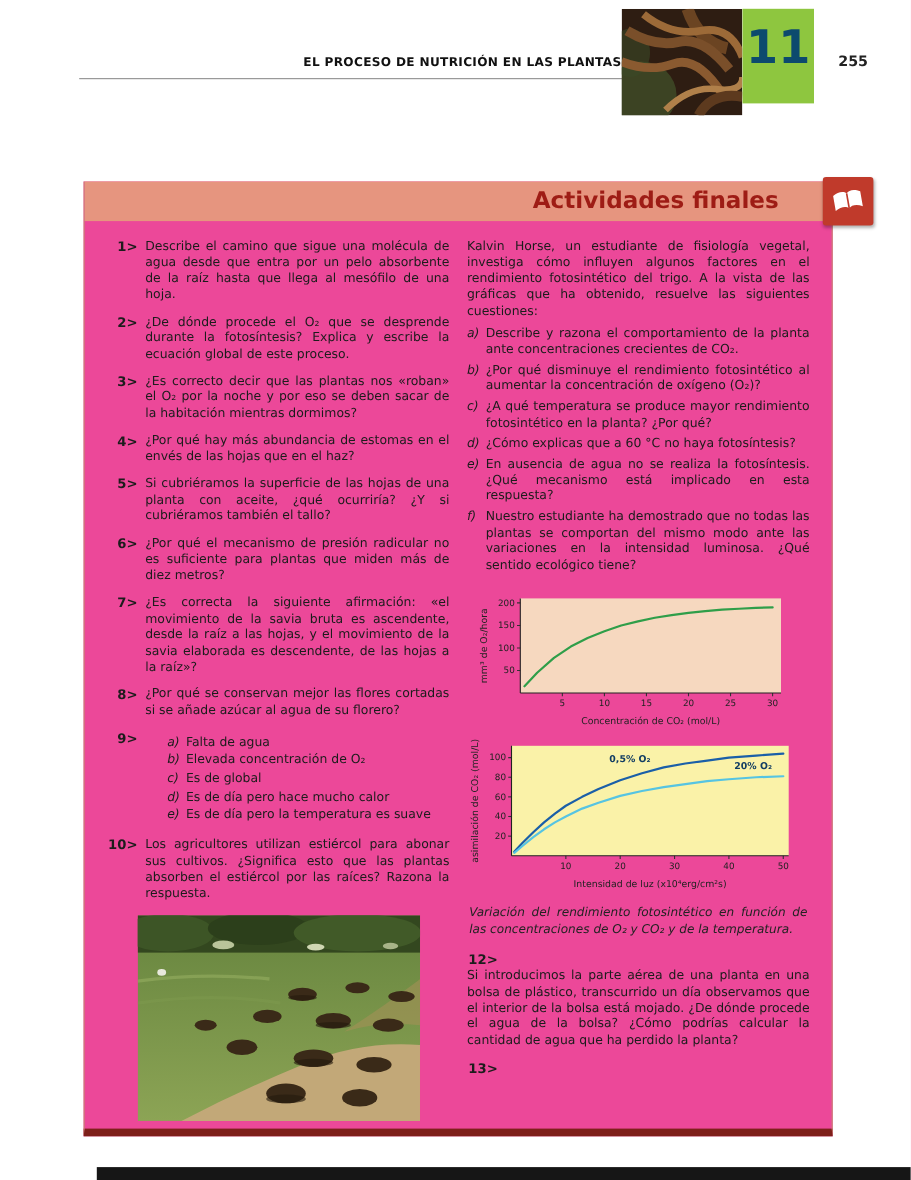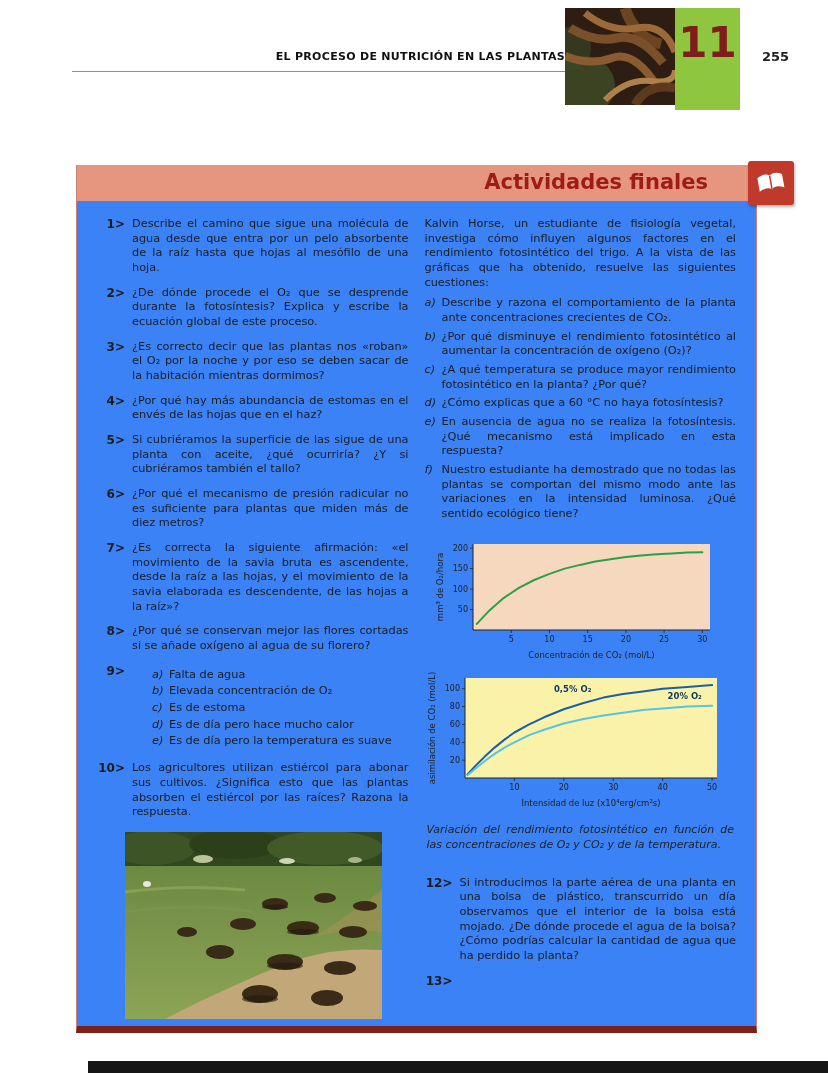--- a/index.html
+++ b/index.html
@@ -7,31 +7,31 @@
   body { width:828px; height:1073px; position:relative; overflow:hidden;
          font-family:"DejaVu Sans", sans-serif; color:#1c1c1c; }
 
   
   .chapter-title { position:absolute; top:50px; right:263px; font-size:11px;
                    font-weight:bold; letter-spacing:.3px; color:#111;margin-left:40px; }
   .header-rule { position:absolute; left:72px; top:71px; width:494px; height:1px;
                  background:#8e8e8e; }
   .roots-photo { position:absolute; left:565px; top:8px; width:110px; height:97px;
                  overflow:hidden; }
-  .chapter-box { position:absolute; left:675px; top:8px; width:65px; height:102px;
-                 background:#8ec63f; color:#7f1d1d; text-align:center; }
+  .chapter-box { position:absolute; left:675px; top:8px; width:65px; height:86px;
+                 background:#8ec63f; color:#0c4a6e; text-align:center; }
   .chapter-box .num { font-size:42px; font-weight:bold; line-height:1;
                       padding-top:14px; display:block; }
   .page-number { position:absolute; left:762px; top:49px; font-size:13px;
                  font-weight:700; color:#222; }
 
   
   .main-box { position:absolute; left:76px; top:165px; width:681px; height:868px;
               border-left:1px solid #c98275; border-right:1px solid #c98275;
-              border-bottom:7px solid #7e201a; background:#3b82f6; }
+              border-bottom:7px solid #7e201a; background:#ec4899; }
   .banner { position:relative; height:36px; background:#e6957f; }
   .banner-title { position:absolute; right:48px; top:5px; font-size:21px;
                   font-weight:bold; color:#9e1c15; }
   .banner-icon { position:absolute; right:-38px; top:-4px; width:46px; height:44px;
                  background:#c03a2b; border-radius:3px; display:flex;
                  align-items:center; justify-content:center;
                  box-shadow:1px 2px 3px rgba(0,0,0,.3); }
   .banner-icon svg { transform:rotate(-10deg); }
 
   
@@ -48,21 +48,21 @@
   .sub2 .si { margin-bottom:4px; }
   .sl { width:17px; min-width:17px; font-style:italic; }
   .st { flex:1; text-align:justify; }
 
   .field-photo { margin:12px 0 0 28px; width:257px; height:187px; overflow:hidden; }
 
   .chart  { margin:10px 0 0 8px; }
   .chart2 { margin:4px 0 0 0; }
   .caption { margin:8px 2px 0 2px; font-style:italic; font-size:11px;
              line-height:1.35; color:#222; text-align:justify; }
-  .after-caption { margin-top:23px; }
+  .after-caption { margin-top:12px;flex-direction:column; }
 
   
   .footer-bar { position:absolute; left:88px; right:0; top:1061px; height:12px;
                 background:#161616; }
 </style>
 </head>
 <body>
 
 <div class="page">
 
@@ -99,66 +99,66 @@
         </svg>
       </div>
     </div>
 
     <div class="content">
 
       <div class="col">
 
         <div class="q">
           <span class="qn">1&gt;</span>
-          <div class="qt">Describe el camino que sigue una molécula de agua desde que entra por un pelo absorbente de la raíz hasta que hojas al mesófilo de una hoja.</div>
+          <div class="qt">Describe el camino que sigue una molécula de agua desde que entra por un pelo absorbente de la raíz hasta que llega al mesófilo de una hoja.</div>
         </div>
         <div class="q">
           <span class="qn">2&gt;</span>
           <div class="qt">¿De dónde procede el O₂ que se desprende durante la fotosíntesis? Explica y escribe la ecuación global de este proceso.</div>
         </div>
         <div class="q">
           <span class="qn">3&gt;</span>
           <div class="qt">¿Es correcto decir que las plantas nos «roban» el O₂ por la noche y por eso se deben sacar de la habitación mientras dormimos?</div>
         </div>
         <div class="q">
           <span class="qn">4&gt;</span>
           <div class="qt">¿Por qué hay más abundancia de estomas en el envés de las hojas que en el haz?</div>
         </div>
         <div class="q">
           <span class="qn">5&gt;</span>
-          <div class="qt">Si cubriéramos la superficie de las sigue de una planta con aceite, ¿qué ocurriría? ¿Y si cubriéramos también el tallo?</div>
+          <div class="qt">Si cubriéramos la superficie de las hojas de una planta con aceite, ¿qué ocurriría? ¿Y si cubriéramos también el tallo?</div>
         </div>
         <div class="q">
           <span class="qn">6&gt;</span>
           <div class="qt">¿Por qué el mecanismo de presión radicular no es suficiente para plantas que miden más de diez metros?</div>
         </div>
         <div class="q">
           <span class="qn">7&gt;</span>
           <div class="qt">¿Es correcta la siguiente afirmación: «el movimiento de la savia bruta es ascendente, desde la raíz a las hojas, y el movimiento de la savia elaborada es descendente, de las hojas a la raíz»?</div>
         </div>
         <div class="q">
           <span class="qn">8&gt;</span>
-          <div class="qt">¿Por qué se conservan mejor las flores cortadas si se añade oxígeno al agua de su florero?</div>
+          <div class="qt">¿Por qué se conservan mejor las flores cortadas si se añade azúcar al agua de su florero?</div>
         </div>
 
         <div class="q">
           <span class="qn">9&gt;</span>
           <div class="qt">
             <div class="sub">
               <div class="si">
                 <span class="sl">a)</span>
                 <div class="st">Falta de agua</div>
               </div>
               <div class="si">
                 <span class="sl">b)</span>
                 <div class="st">Elevada concentración de O₂</div>
               </div>
               <div class="si">
                 <span class="sl">c)</span>
-                <div class="st">Es de estoma</div>
+                <div class="st">Es de global</div>
               </div>
               <div class="si">
                 <span class="sl">d)</span>
                 <div class="st">Es de día pero hace mucho calor</div>
               </div>
               <div class="si">
                 <span class="sl">e)</span>
                 <div class="st">Es de día pero la temperatura es suave</div>
               </div>
             </div>

